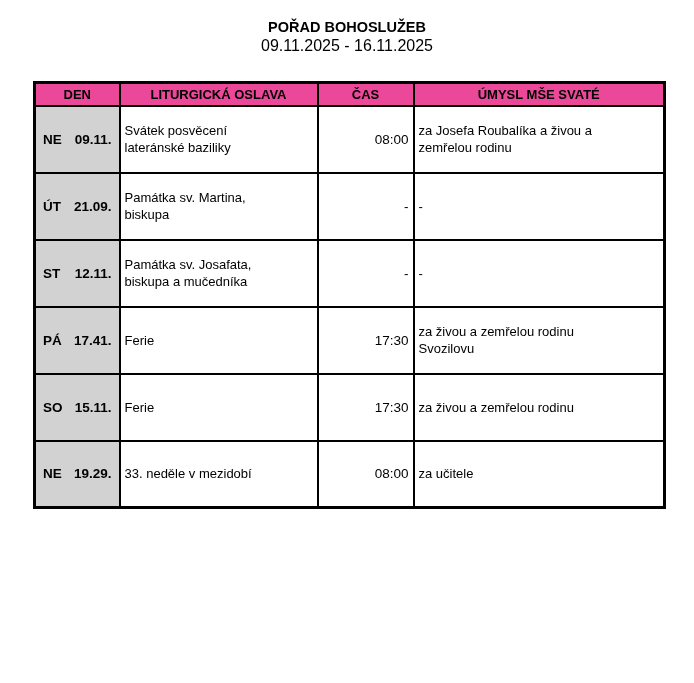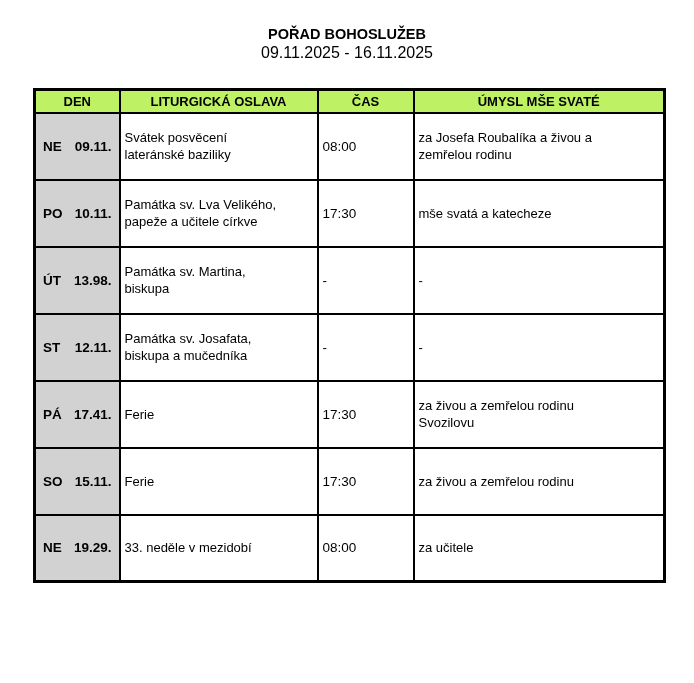--- a/index.html
+++ b/index.html
@@ -10,21 +10,21 @@
     color: #000000;
   }
   .page {
     position: relative;
     width: 694px;
     height: 683px;
     background: #ffffff;
     overflow: hidden;
   }
   .titles {
-    padding-top: 25px;
+    padding-top: 18px;
     text-align: center;
   }
   .title-main {
     font-size: 14.5px;
     font-weight: bold;
     line-height: 19px;
     margin: 0;
   }
   .title-sub {
     font-size: 14.5px;
@@ -51,21 +51,21 @@
     padding: 2px 4px;
     overflow: hidden;
   }
   table.schedule thead tr {
     height: 23px;
   }
   table.schedule tbody tr {
     height: 67px;
   }
   th.col-header {
-    background: #bef264;
+    background: #ec4899;
     font-size: 13px;
     font-weight: bold;
     text-align: center;
     vertical-align: middle;
     margin-left: 34px;
   }
   td.day {
     background: #d2d2d2;
     vertical-align: middle;
   }
@@ -79,21 +79,21 @@
     gap: 12px;
   }
   td.celebration,
   td.intention {
     vertical-align: middle;
     font-size: 13px;
     line-height: 17px;
     white-space: pre-line;
   }
   td.time {
-    text-align: left;
+    text-align: right;
     vertical-align: middle;
     font-size: 13.5px;
   }
 </style>
 </head>
 <body>
 
 <div class="page">
 
   <div class="titles">
@@ -126,34 +126,22 @@
         </td>
         <td class="celebration">Svátek posvěcení
 lateránské baziliky</td>
         <td class="time">08:00</td>
         <td class="intention">za Josefa Roubalíka a živou a
 zemřelou rodinu</td>
       </tr>
       <tr>
         <td class="day">
           <div class="day-wrap">
-            <span>PO</span>
-            <span>10.11.</span>
-          </div>
-        </td>
-        <td class="celebration">Památka sv. Lva Velikého,
-papeže a učitele církve</td>
-        <td class="time">17:30</td>
-        <td class="intention">mše svatá a katecheze</td>
-      </tr>
-      <tr>
-        <td class="day">
-          <div class="day-wrap">
             <span>ÚT</span>
-            <span>13.98.</span>
+            <span>21.09.</span>
           </div>
         </td>
         <td class="celebration">Památka sv. Martina,
 biskupa</td>
         <td class="time">-</td>
         <td class="intention">-</td>
       </tr>
       <tr>
         <td class="day">
           <div class="day-wrap">

